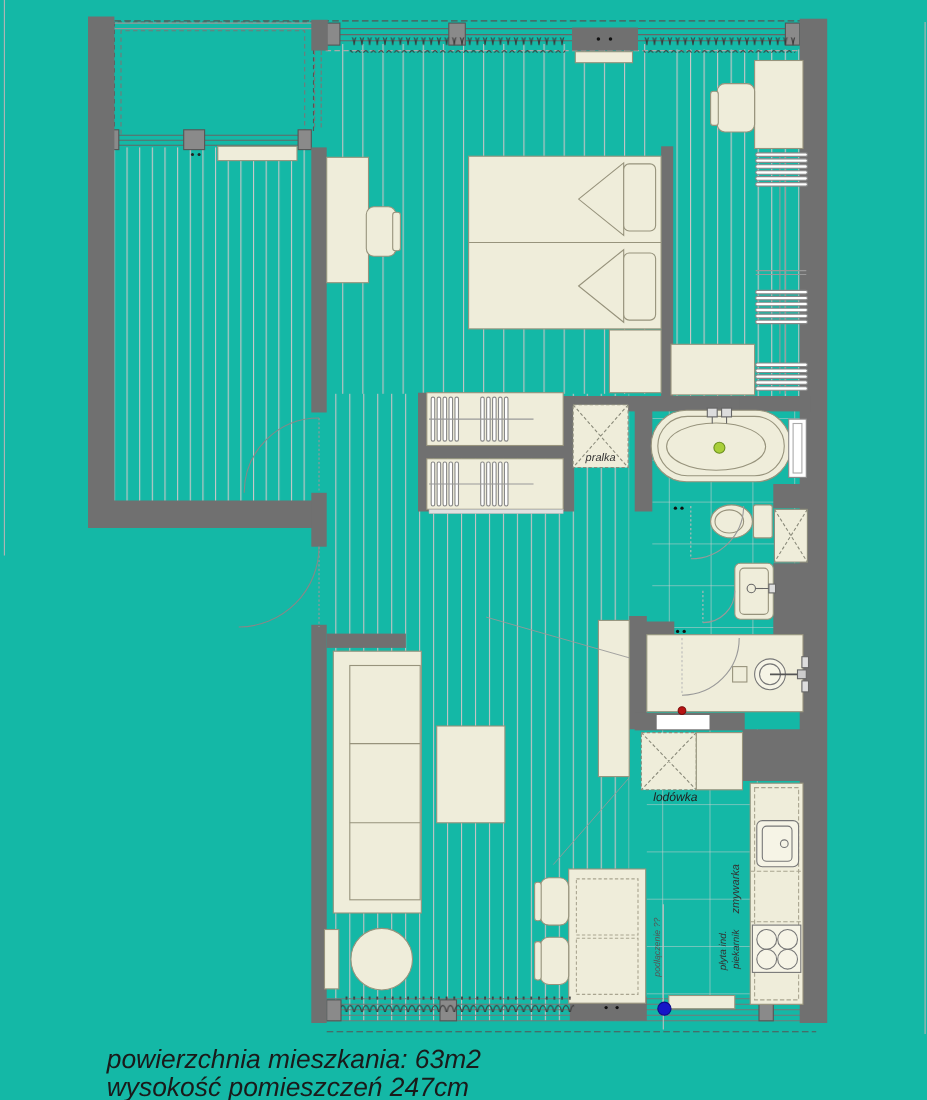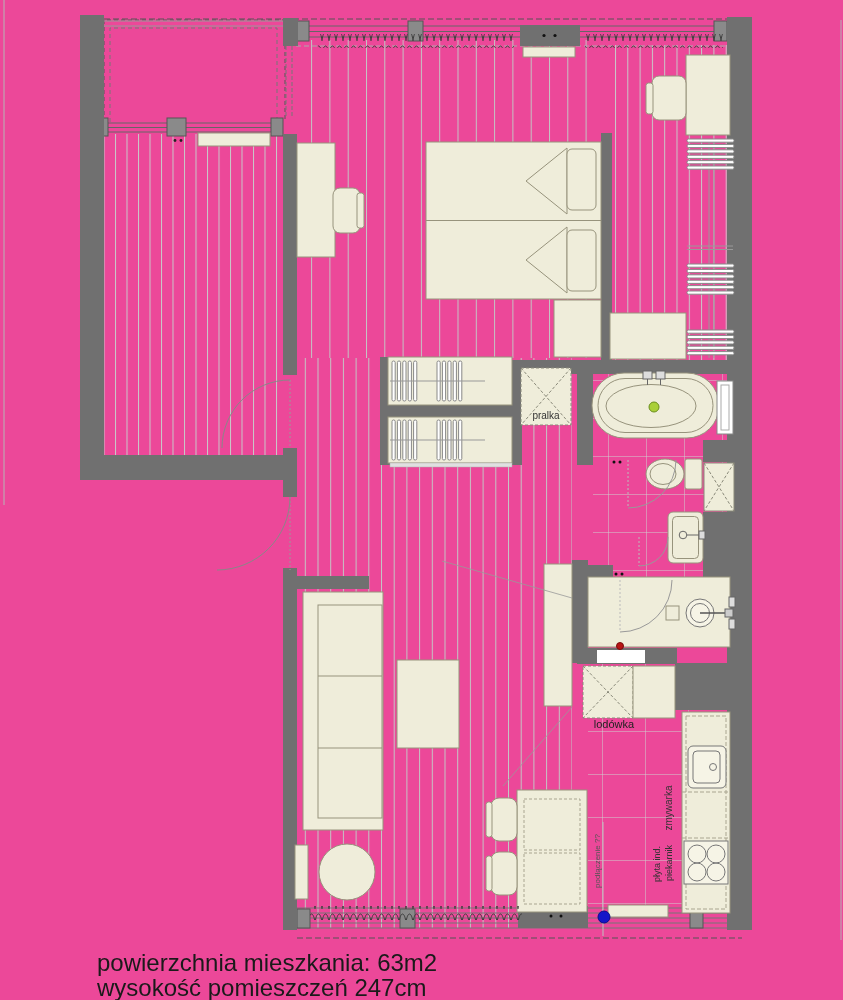--- a/index.html
+++ b/index.html
@@ -1,17 +1,17 @@
 <!DOCTYPE html>
 <html><head>
 <meta charset="utf-8">
 <style>
   html,body{margin:0;padding:0;background:#fff;}
-  #stage{position:relative;width:843px;height:1000px;background:#ec4899;overflow:hidden;
-         font-family:"Liberation Sans",sans-serif;}
+  #stage{position:relative;width:843px;height:1000px;background:#14b8a6;overflow:hidden;
+         font-family:"Liberation Sans",sans-serif;font-style:italic;}
   svg{display:block}
   text{font-family:"Liberation Sans",sans-serif;}
 </style>
 </head>
 <body>
 
 <div id="stage">
 <svg width="843" height="1000" viewBox="0 0 843 1000">
   <defs>
     <pattern id="pl11" width="11.5" height="24" patternUnits="userSpaceOnUse">

